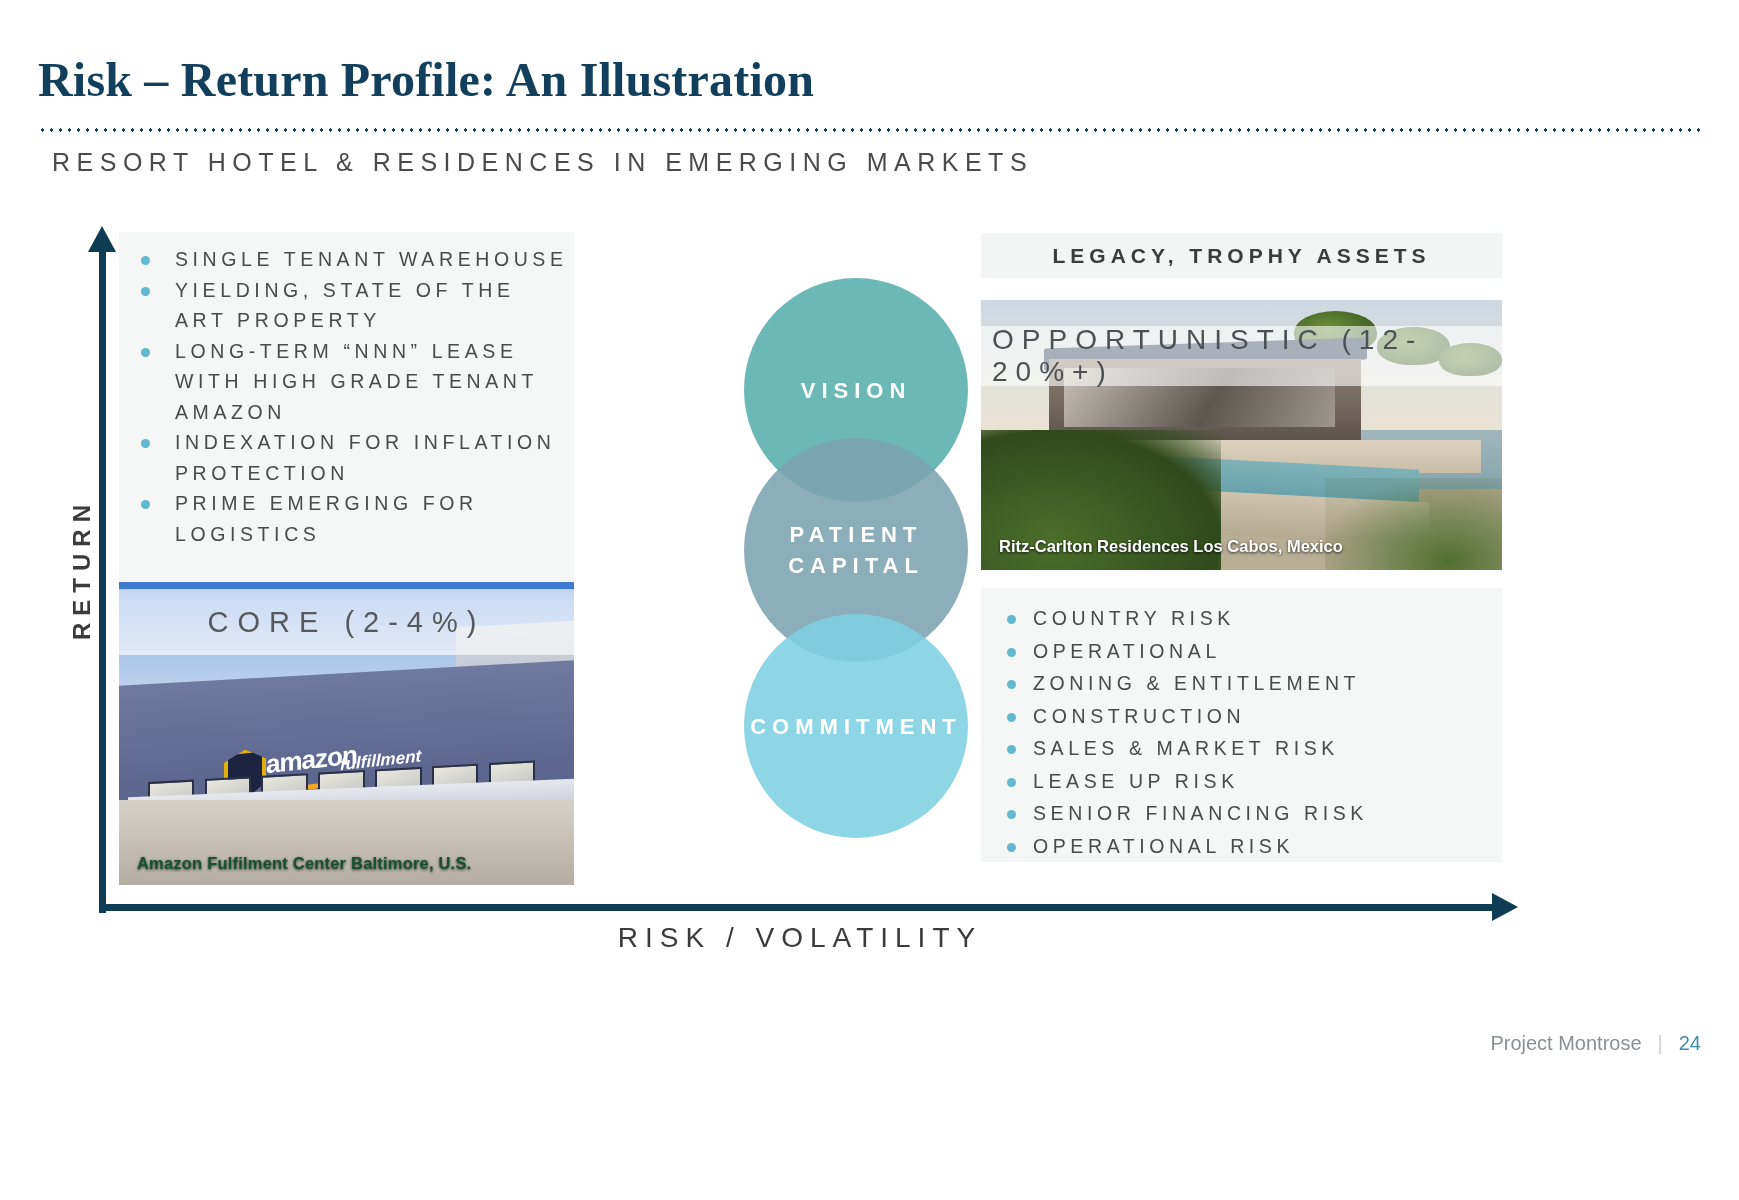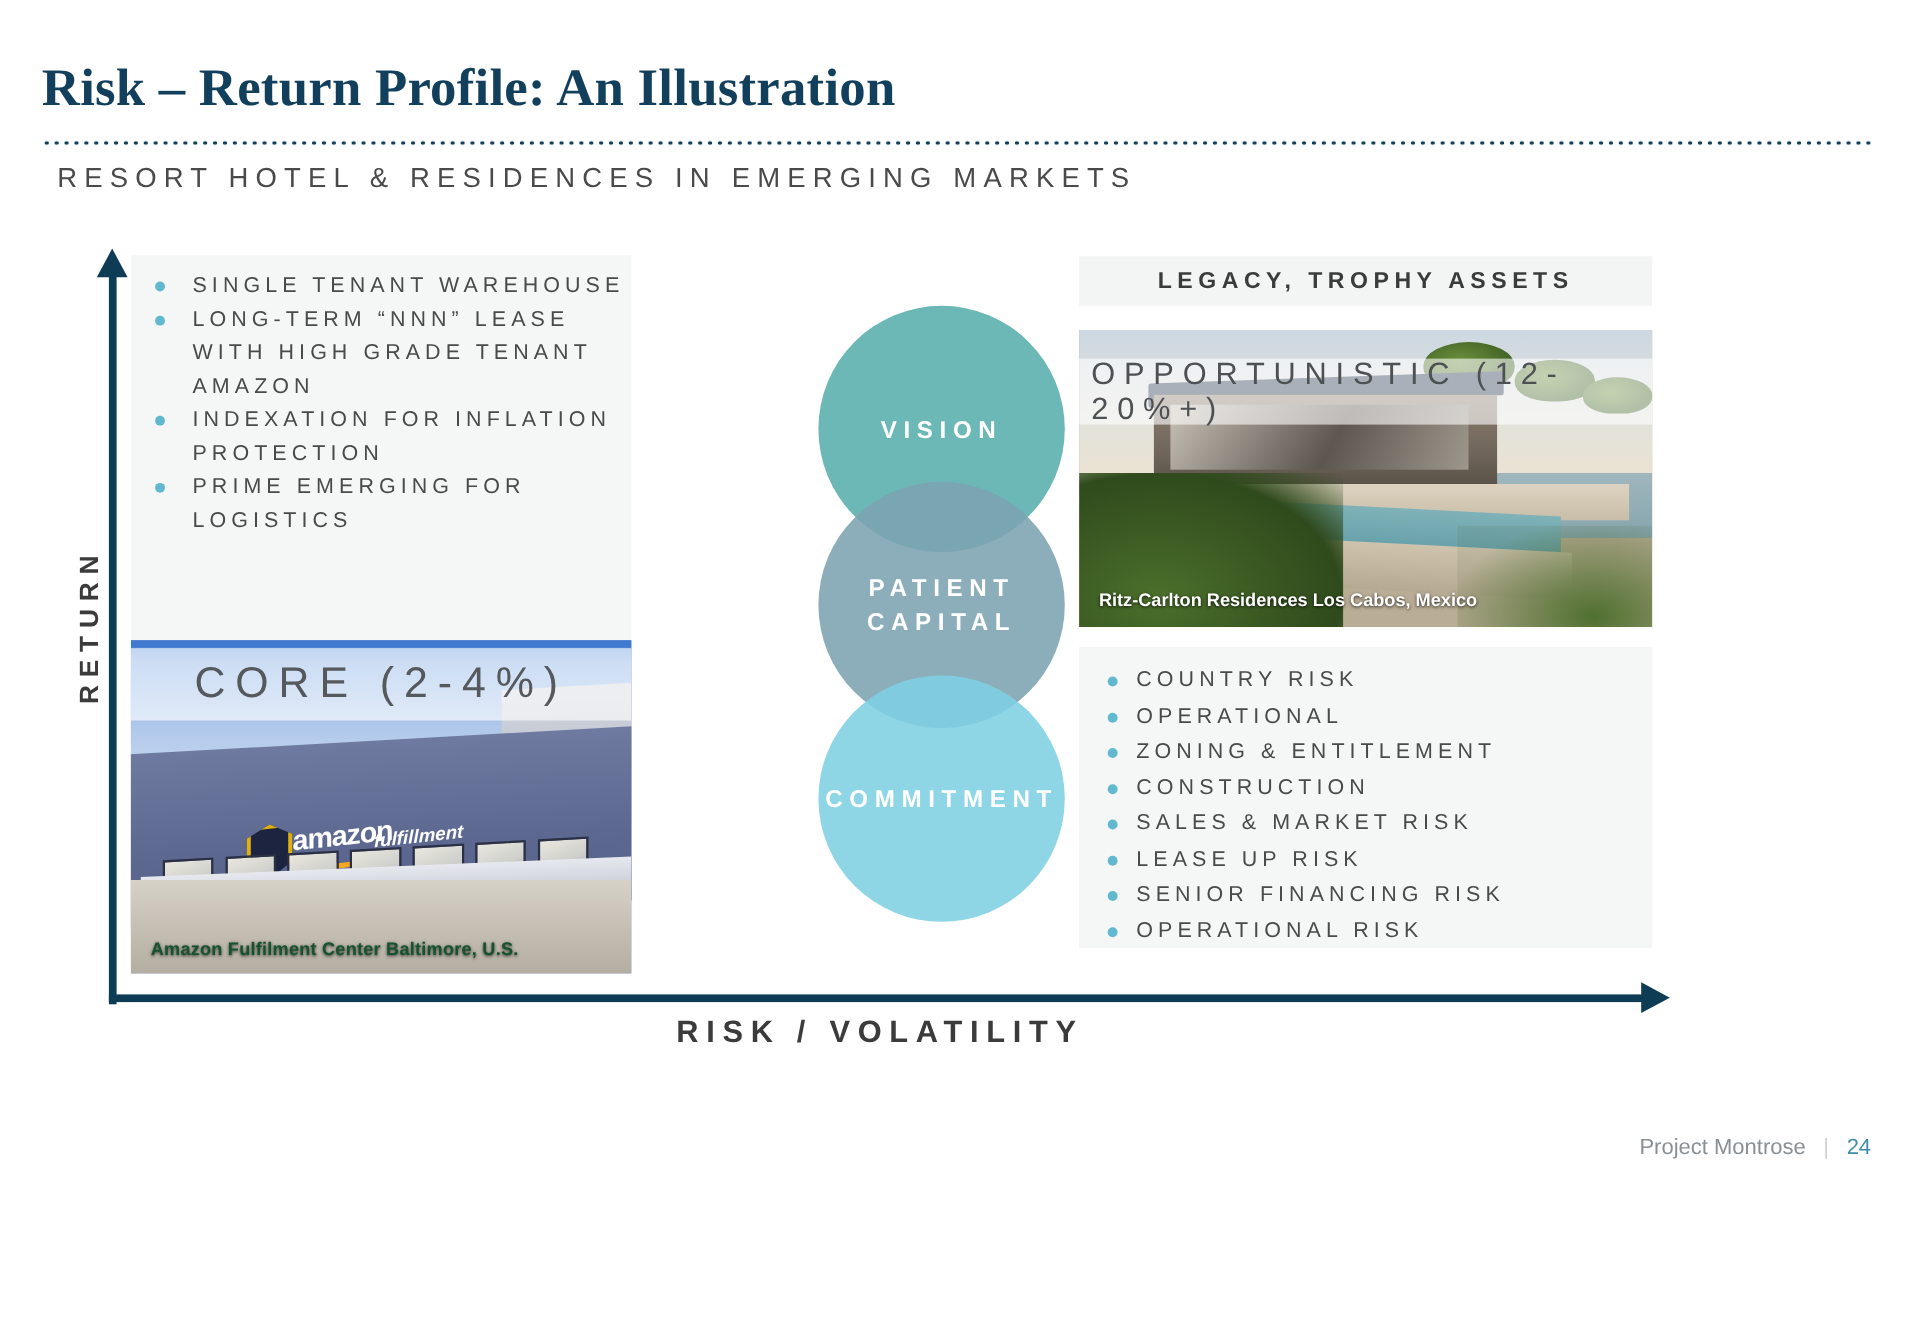--- a/index.html
+++ b/index.html
@@ -53,21 +53,21 @@
     border-left:26px solid #0E3C55;
   }
   .y-axis-label{
     position:absolute;left:-18px;top:555px;width:200px;
     text-align:center;
     font-size:24px;font-weight:bold;color:#3b3b3b;letter-spacing:7px;
     transform:rotate(-90deg);
   }
   .x-axis-label{
     position:absolute;left:500px;top:922px;width:600px;text-align:center;
-    font-size:28px;font-weight:bold;color:#3b3b3b;letter-spacing:7px;
+    font-size:28px;font-weight:normal;color:#3b3b3b;letter-spacing:7px;
   }
 
   
   .panel{position:absolute;background:#f5f6f6;}
 
   .bullet-list{list-style:none;margin:0;padding:0;}
   .bullet-list li{
     position:relative;
     padding-left:56px;
     font-size:19.5px;
@@ -143,21 +143,21 @@
     position:absolute;left:-42px;top:-2px;width:34px;height:42px;
     background:#1d2440;border:4px solid #e0b011;
     clip-path:polygon(50% 0,100% 22%,100% 70%,50% 100%,0 70%,0 22%);
   }
   .core-overlay{
     position:absolute;left:0;top:7px;width:100%;height:66px;
     background:rgba(255,255,255,.62);
     display:flex;align-items:center;justify-content:center;
   }
   .core-label{
-    font-size:39px;font-weight:500;color:#55585c;letter-spacing:9px;
+    font-size:29px;font-weight:500;color:#55585c;letter-spacing:9px;
   }
   .core-caption{
     position:absolute;left:18px;bottom:12px;
     font-size:16.5px;font-weight:bold;color:#14532d;
     text-shadow:0 1px 3px rgba(0,0,0,.75);
     letter-spacing:.2px;
   }
 
   
   .venn-circle{
@@ -270,20 +270,21 @@
   <div class="y-axis-head"></div>
   <div class="y-axis-line"></div>
   <div class="x-axis-line"></div>
   <div class="x-axis-head"></div>
   <div class="y-axis-label">RETURN</div>
   <div class="x-axis-label">RISK / VOLATILITY</div>
 
   <div class="panel" id="left-panel">
     <ul class="bullet-list" id="left-list">
       <li><span class="dot"></span><span>SINGLE TENANT WAREHOUSE</span></li>
+      <li><span class="dot"></span><span>YIELDING, STATE OF THE ART PROPERTY</span></li>
       <li><span class="dot"></span><span>LONG-TERM “NNN” LEASE WITH HIGH GRADE TENANT AMAZON</span></li>
       <li><span class="dot"></span><span>INDEXATION FOR INFLATION PROTECTION</span></li>
       <li><span class="dot"></span><span>PRIME EMERGING FOR LOGISTICS</span></li>
     </ul>
   </div>
 
   <div id="core-image">
     <div class="core-sky"></div>
     <div class="core-bldg-right"></div>
     <div class="core-bldg">

